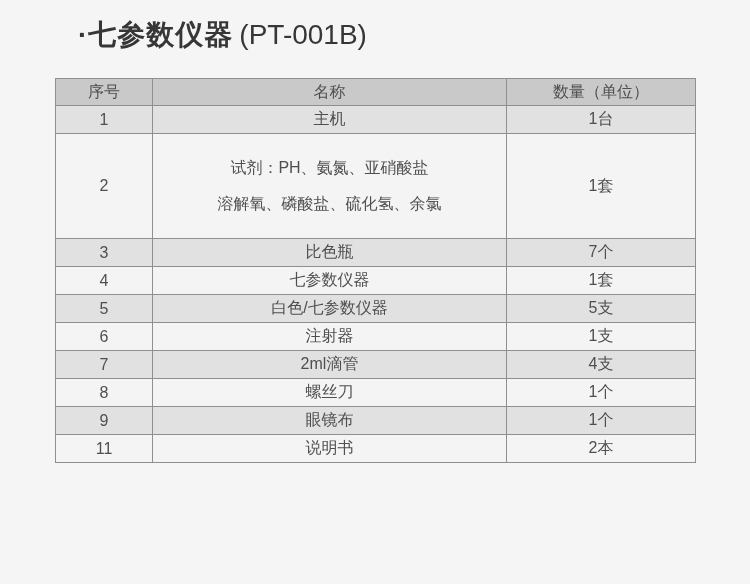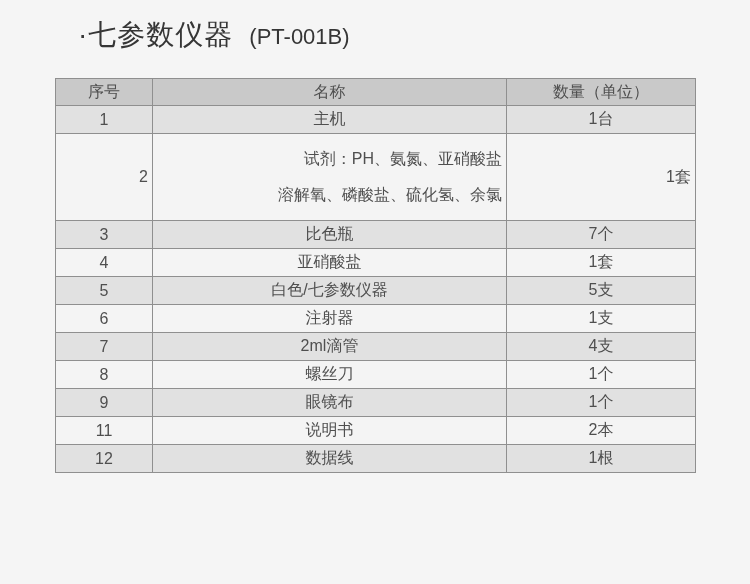--- a/index.html
+++ b/index.html
@@ -20,27 +20,27 @@
     position: relative;
   }
   .title {
     position: absolute;
     left: 78px; top: 16px;
     color: var(--title);
     white-space: nowrap;
   }
   .title-main {
     font-size: 28px;
-    font-weight: 400;
+    font-weight: 700;
     letter-spacing: 1px;
   }
   .title-model {
-    font-size: 22px;
+    font-size: 28px;
     font-weight: 400;
-    margin-left: 16px;
+    margin-left: 6px;
   }
   table.packing {
     position: absolute;
     left: 55px; top: 78px;
     width: 640px;
     border-collapse: collapse;
     table-layout: fixed;
     color: var(--text);
     font-size: 16px;
   }
@@ -51,21 +51,21 @@
     padding: 0 4px;
     font-weight: 400;
   }
   table.packing thead th {
     background: var(--header-bg);
     height: 27px;
   }
   table.packing tbody td { height: 28px; }
   table.packing tbody tr:nth-child(odd)  td { background: var(--row-odd-bg); }
   table.packing tbody tr:nth-child(even) td { background: var(--row-even-bg); }
-  table.packing tbody tr.row-tall td { height: 87px; text-align: right; }
+  table.packing tbody tr.row-tall td { height: 105px; }
   td.name-cell { white-space: pre-line; margin-left: 39px; }
   tr.row-tall td.name-cell { line-height: 36px; }
 </style>
 </head>
 <body>
 
 <div class="title">
   <span class="title-main">·七参数仪器</span><span class="title-model">(PT-001B)</span>
 </div>
 
@@ -94,21 +94,21 @@
 溶解氧、磷酸盐、硫化氢、余氯</td>
       <td>1套</td>
     </tr>
     <tr>
       <td>3</td>
       <td class="name-cell">比色瓶</td>
       <td>7个</td>
     </tr>
     <tr>
       <td>4</td>
-      <td class="name-cell">亚硝酸盐</td>
+      <td class="name-cell">七参数仪器</td>
       <td>1套</td>
     </tr>
     <tr>
       <td>5</td>
       <td class="name-cell">白色/七参数仪器</td>
       <td>5支</td>
     </tr>
     <tr>
       <td>6</td>
       <td class="name-cell">注射器</td>
@@ -127,19 +127,14 @@
     <tr>
       <td>9</td>
       <td class="name-cell">眼镜布</td>
       <td>1个</td>
     </tr>
     <tr>
       <td>11</td>
       <td class="name-cell">说明书</td>
       <td>2本</td>
     </tr>
-    <tr>
-      <td>12</td>
-      <td class="name-cell">数据线</td>
-      <td>1根</td>
-    </tr>
   </tbody>
 </table>
 
 </body></html>

